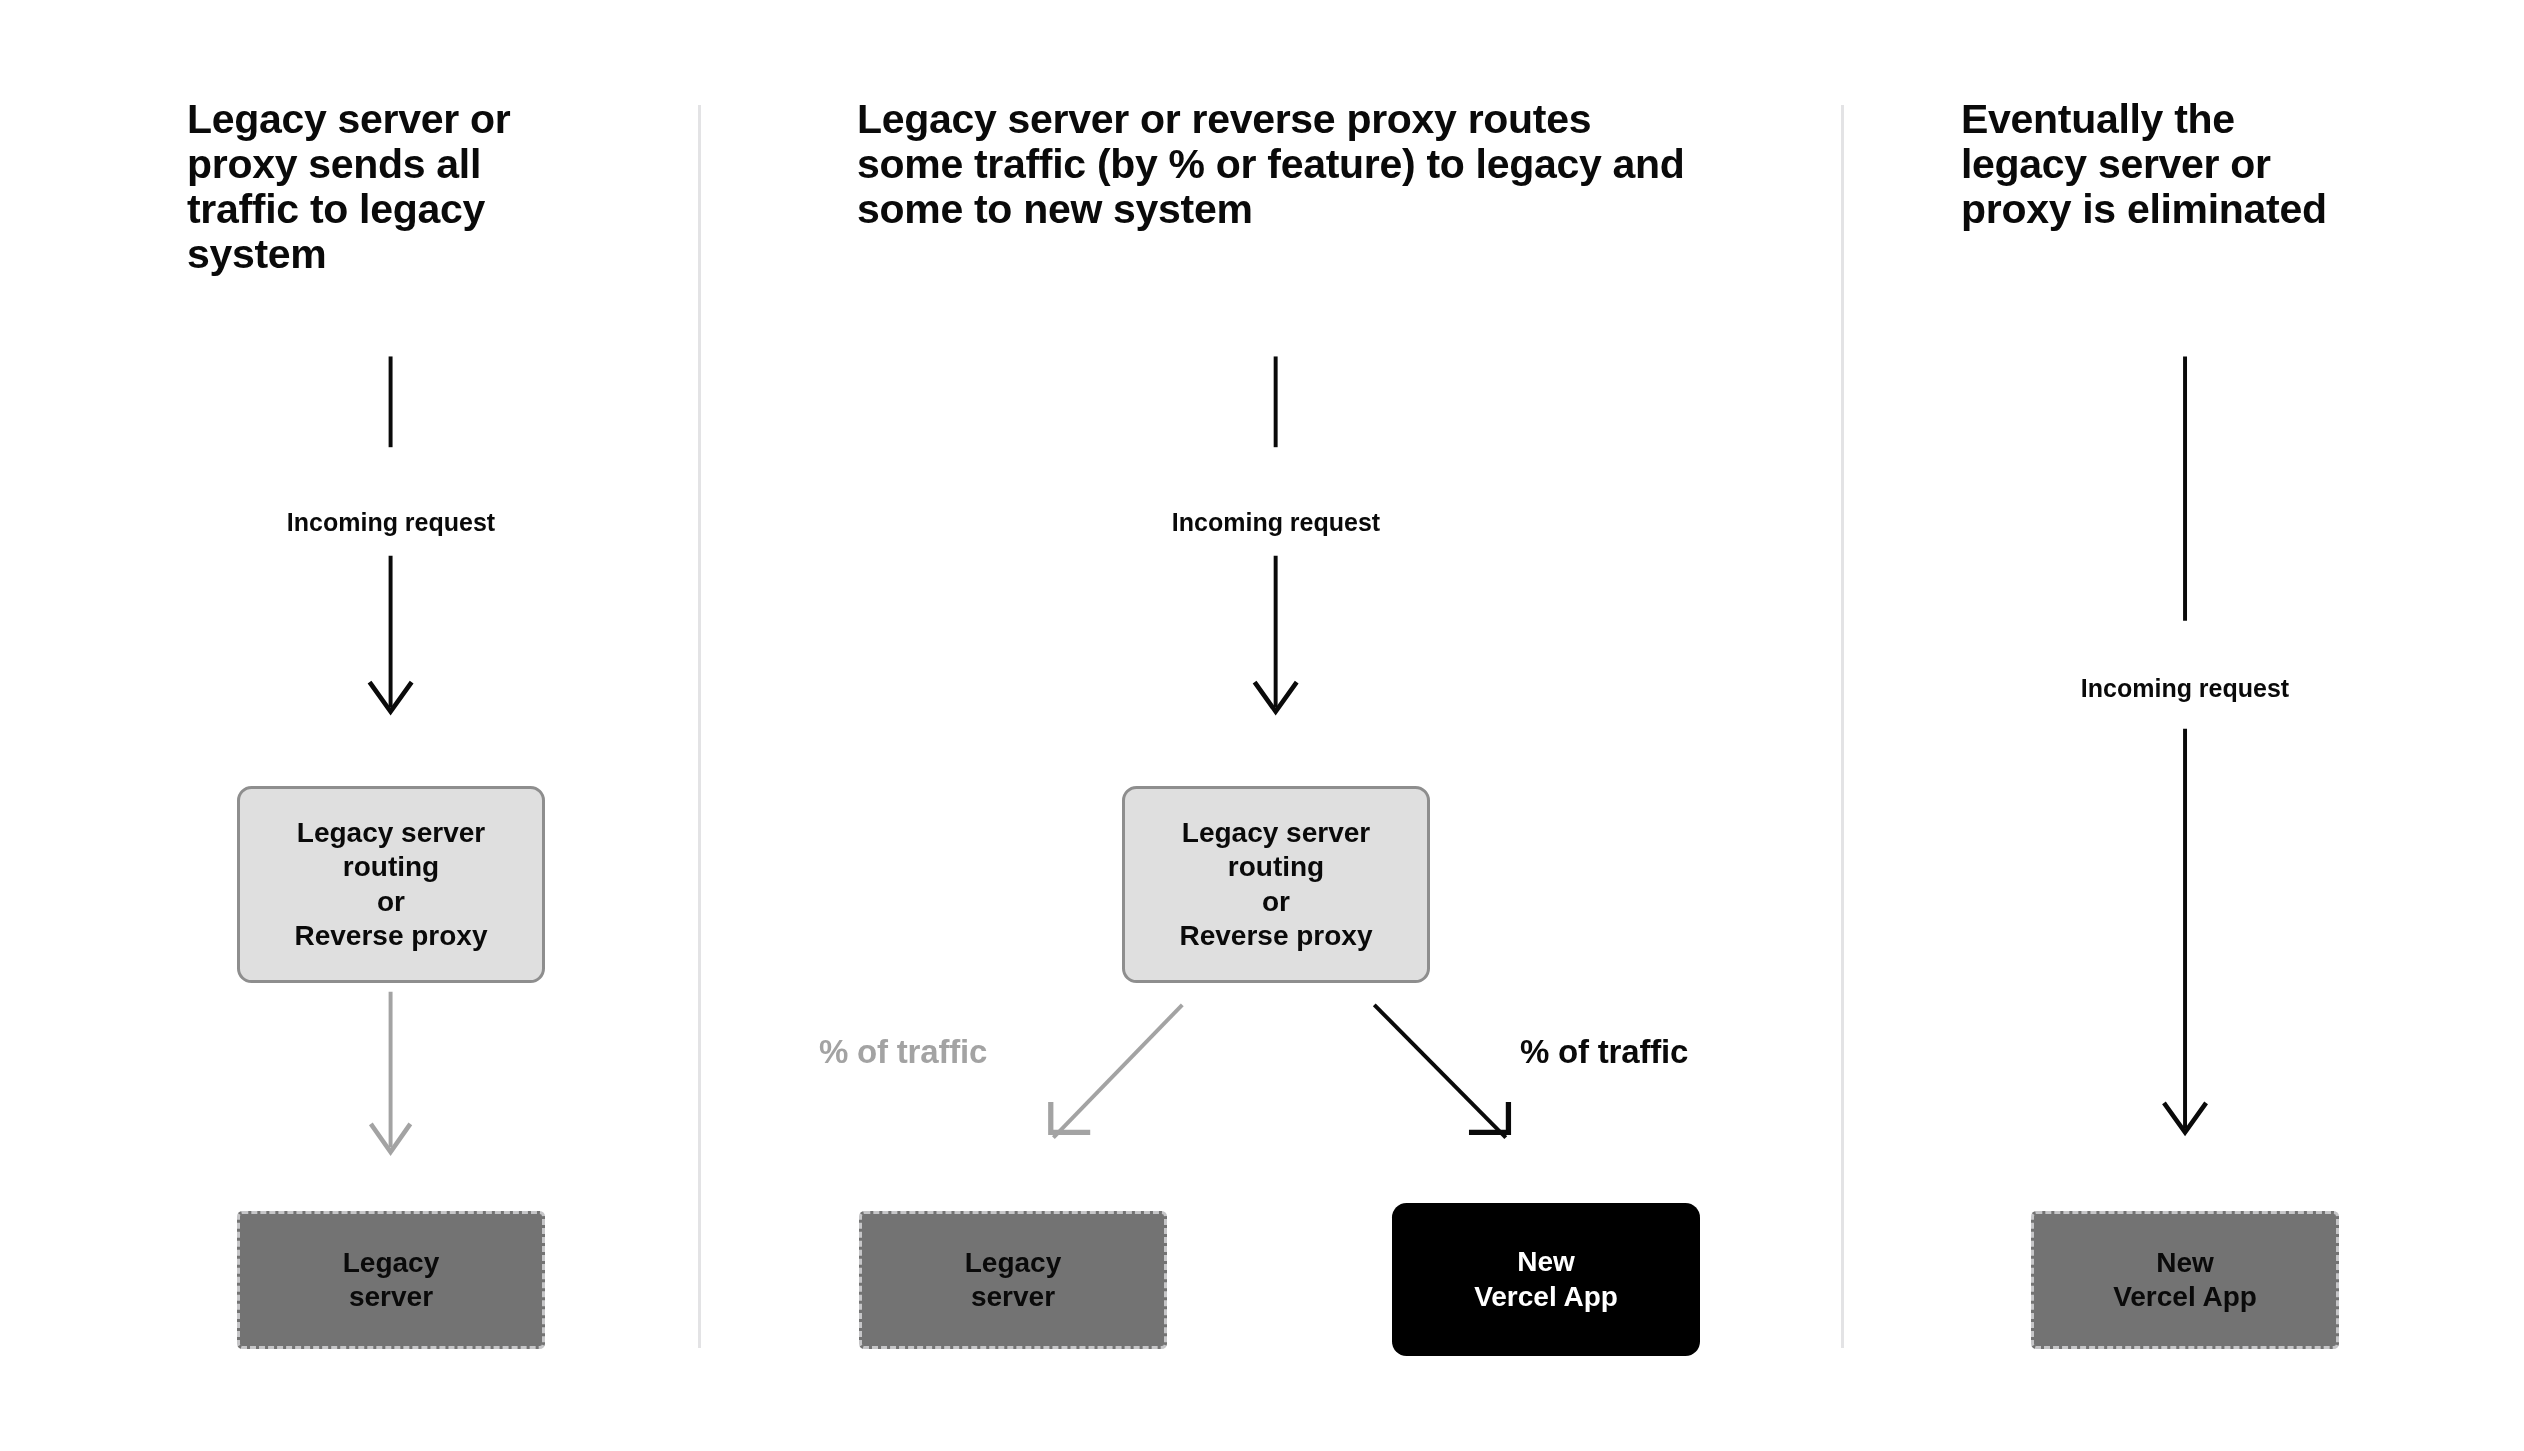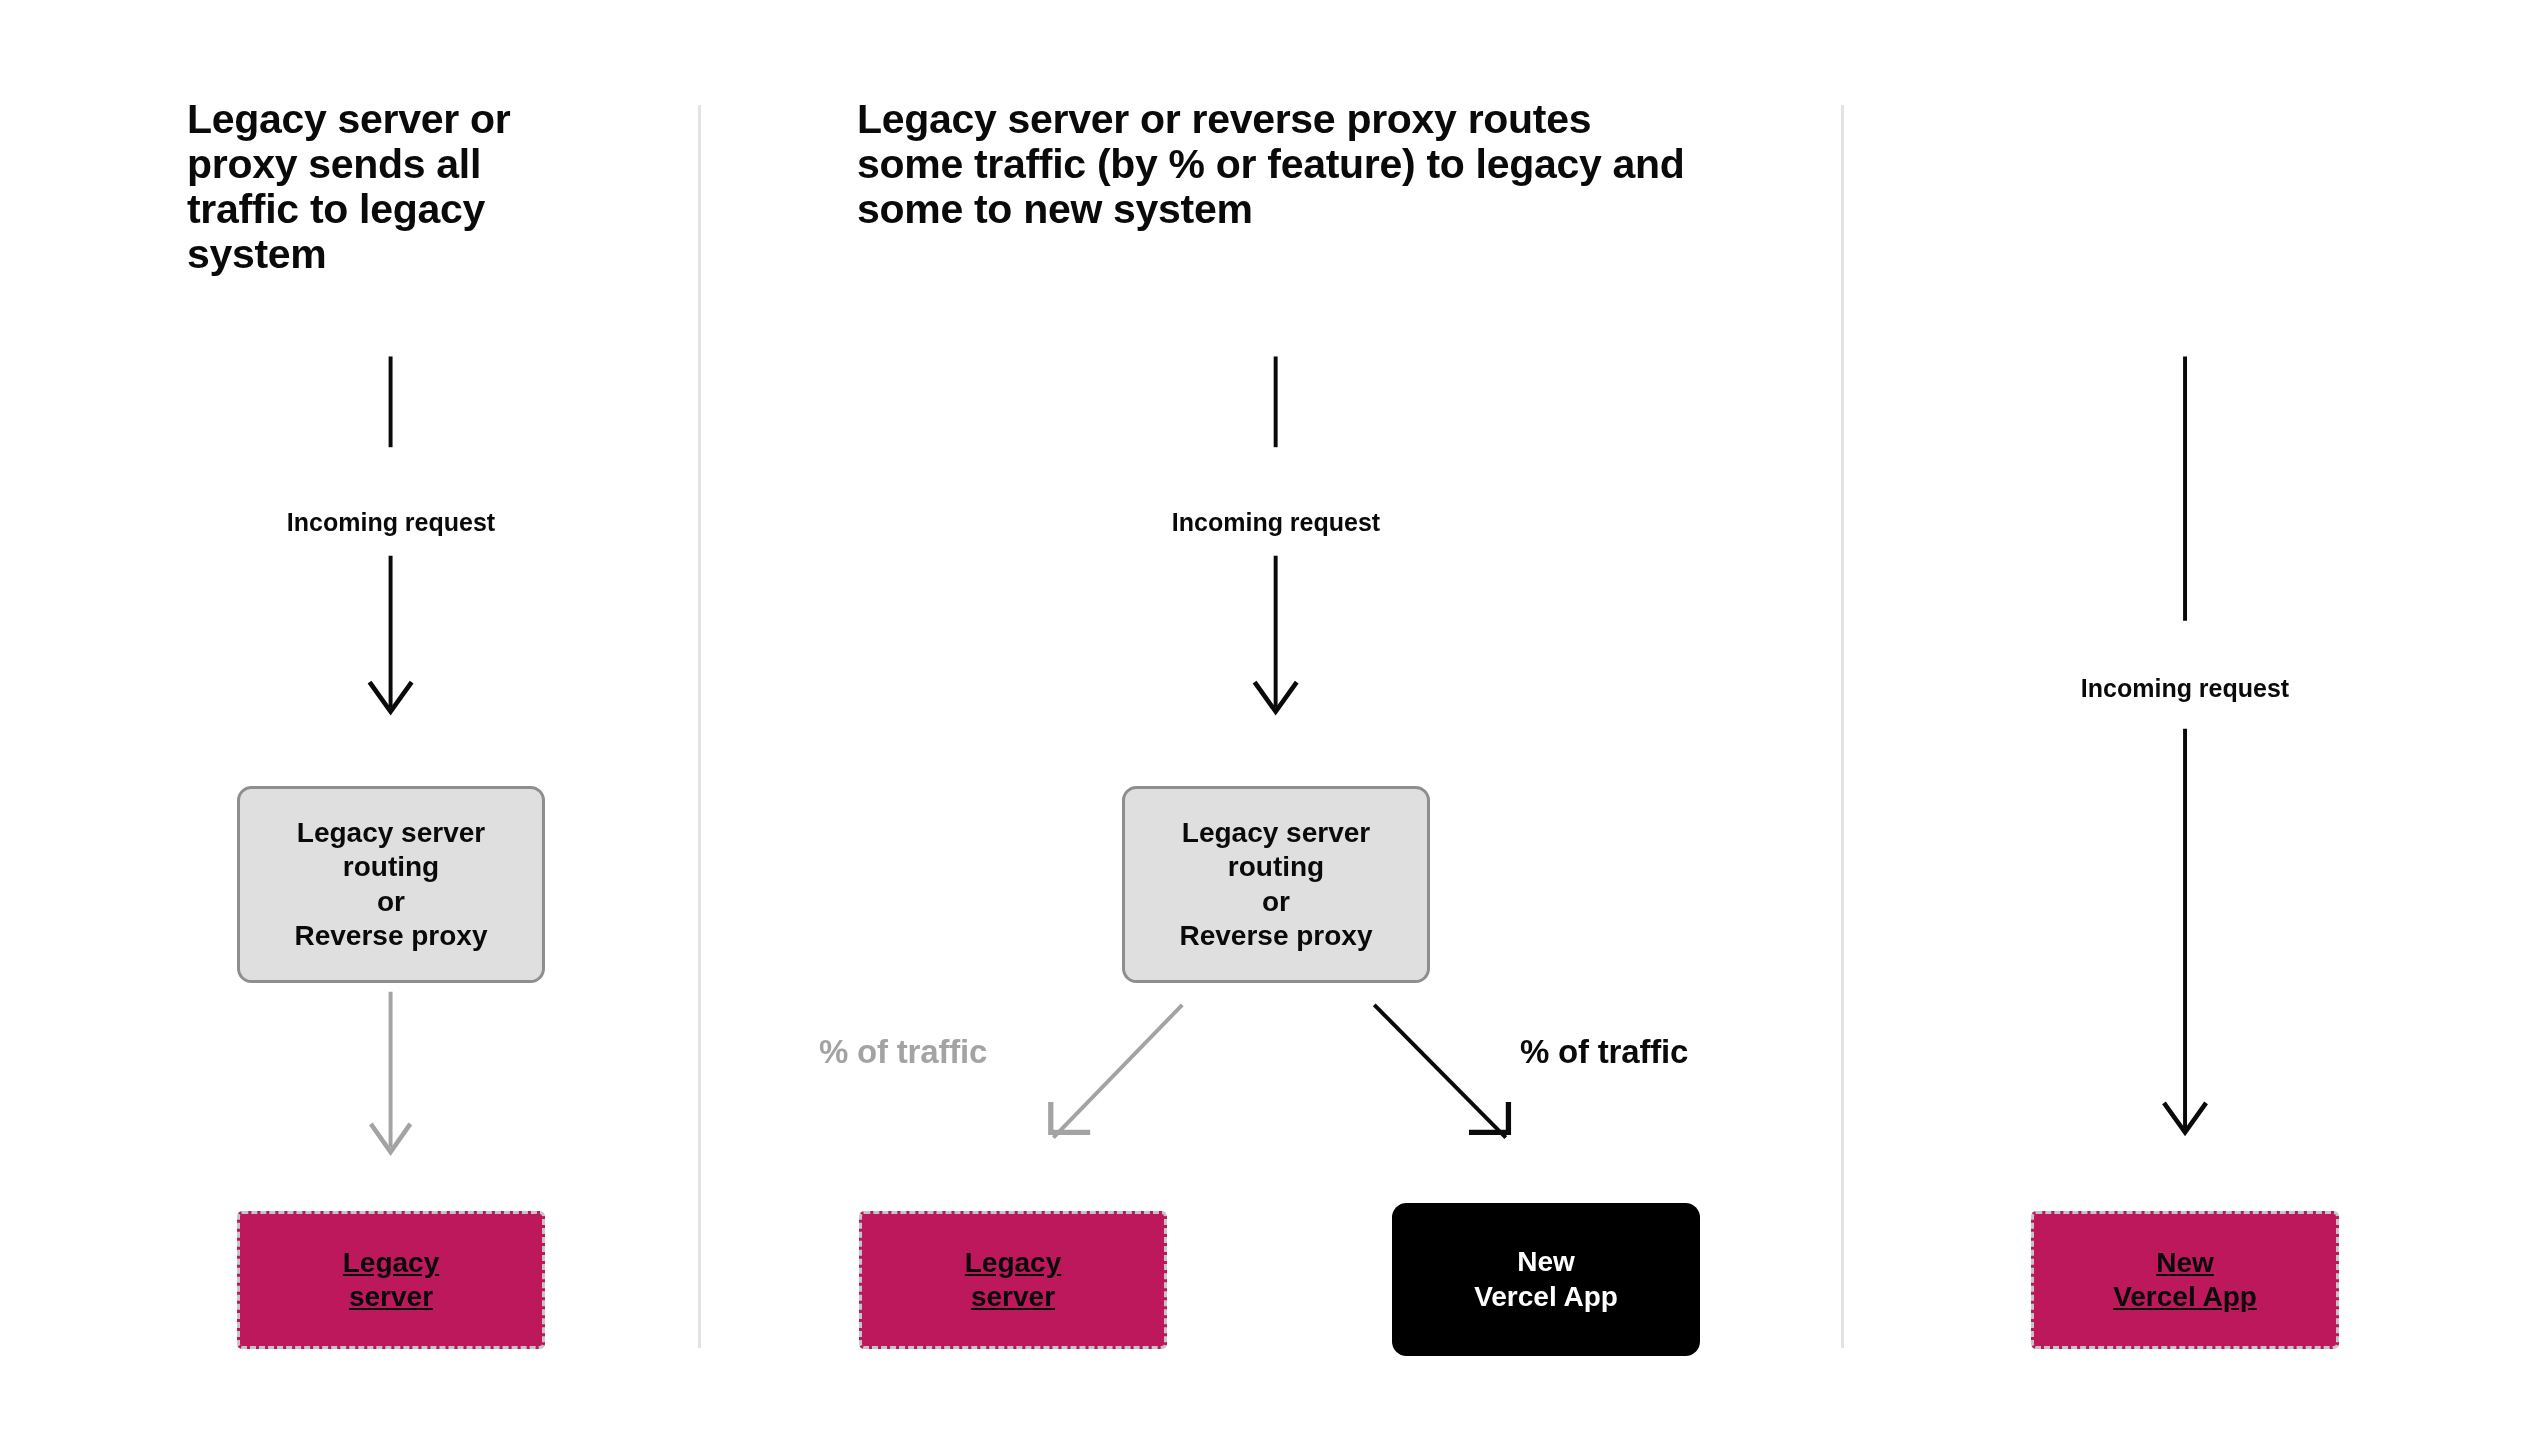--- a/index.html
+++ b/index.html
@@ -88,26 +88,25 @@
 
   .node-routing {
     background: #dfdfdf;
     border: 3.3px solid #8e8e8e;
     border-radius: 14.5px;
     font-size: 28px;
     color: #0a0a0a;
   }
 
   .node-dashed {
-    background: #be185d;
+    background: #737373;
     border: 3.3px dashed #c6c6c8;
     border-radius: 5.3px;
     font-size: 28px;
     color: #0a0a0a;
-    text-decoration: underline;
   }
 
   .node-black {
     background: #000000;
     border-radius: 14.5px;
     font-size: 28px;
     color: #ffffff;
   }
 
   
@@ -182,20 +181,23 @@
   <div class="traffic-label" id="traffic-left">% of traffic</div>
 
   <div class="traffic-label" id="traffic-right">% of traffic</div>
 
   <div class="node node-dashed" id="node-legacy-2">Legacy
 server</div>
 
   <div class="node node-black" id="node-vercel-2">New
 Vercel App</div>
 
+  <div class="col-heading" id="heading-col3">Eventually the
+legacy server or
+proxy is eliminated</div>
 
   <div class="flow-label" style="left:2185px; top:658px;">Incoming request</div>
 
   <div class="node node-dashed" id="node-vercel-3">New
 Vercel App</div>
 
 </div>
 
 
 </body></html>

